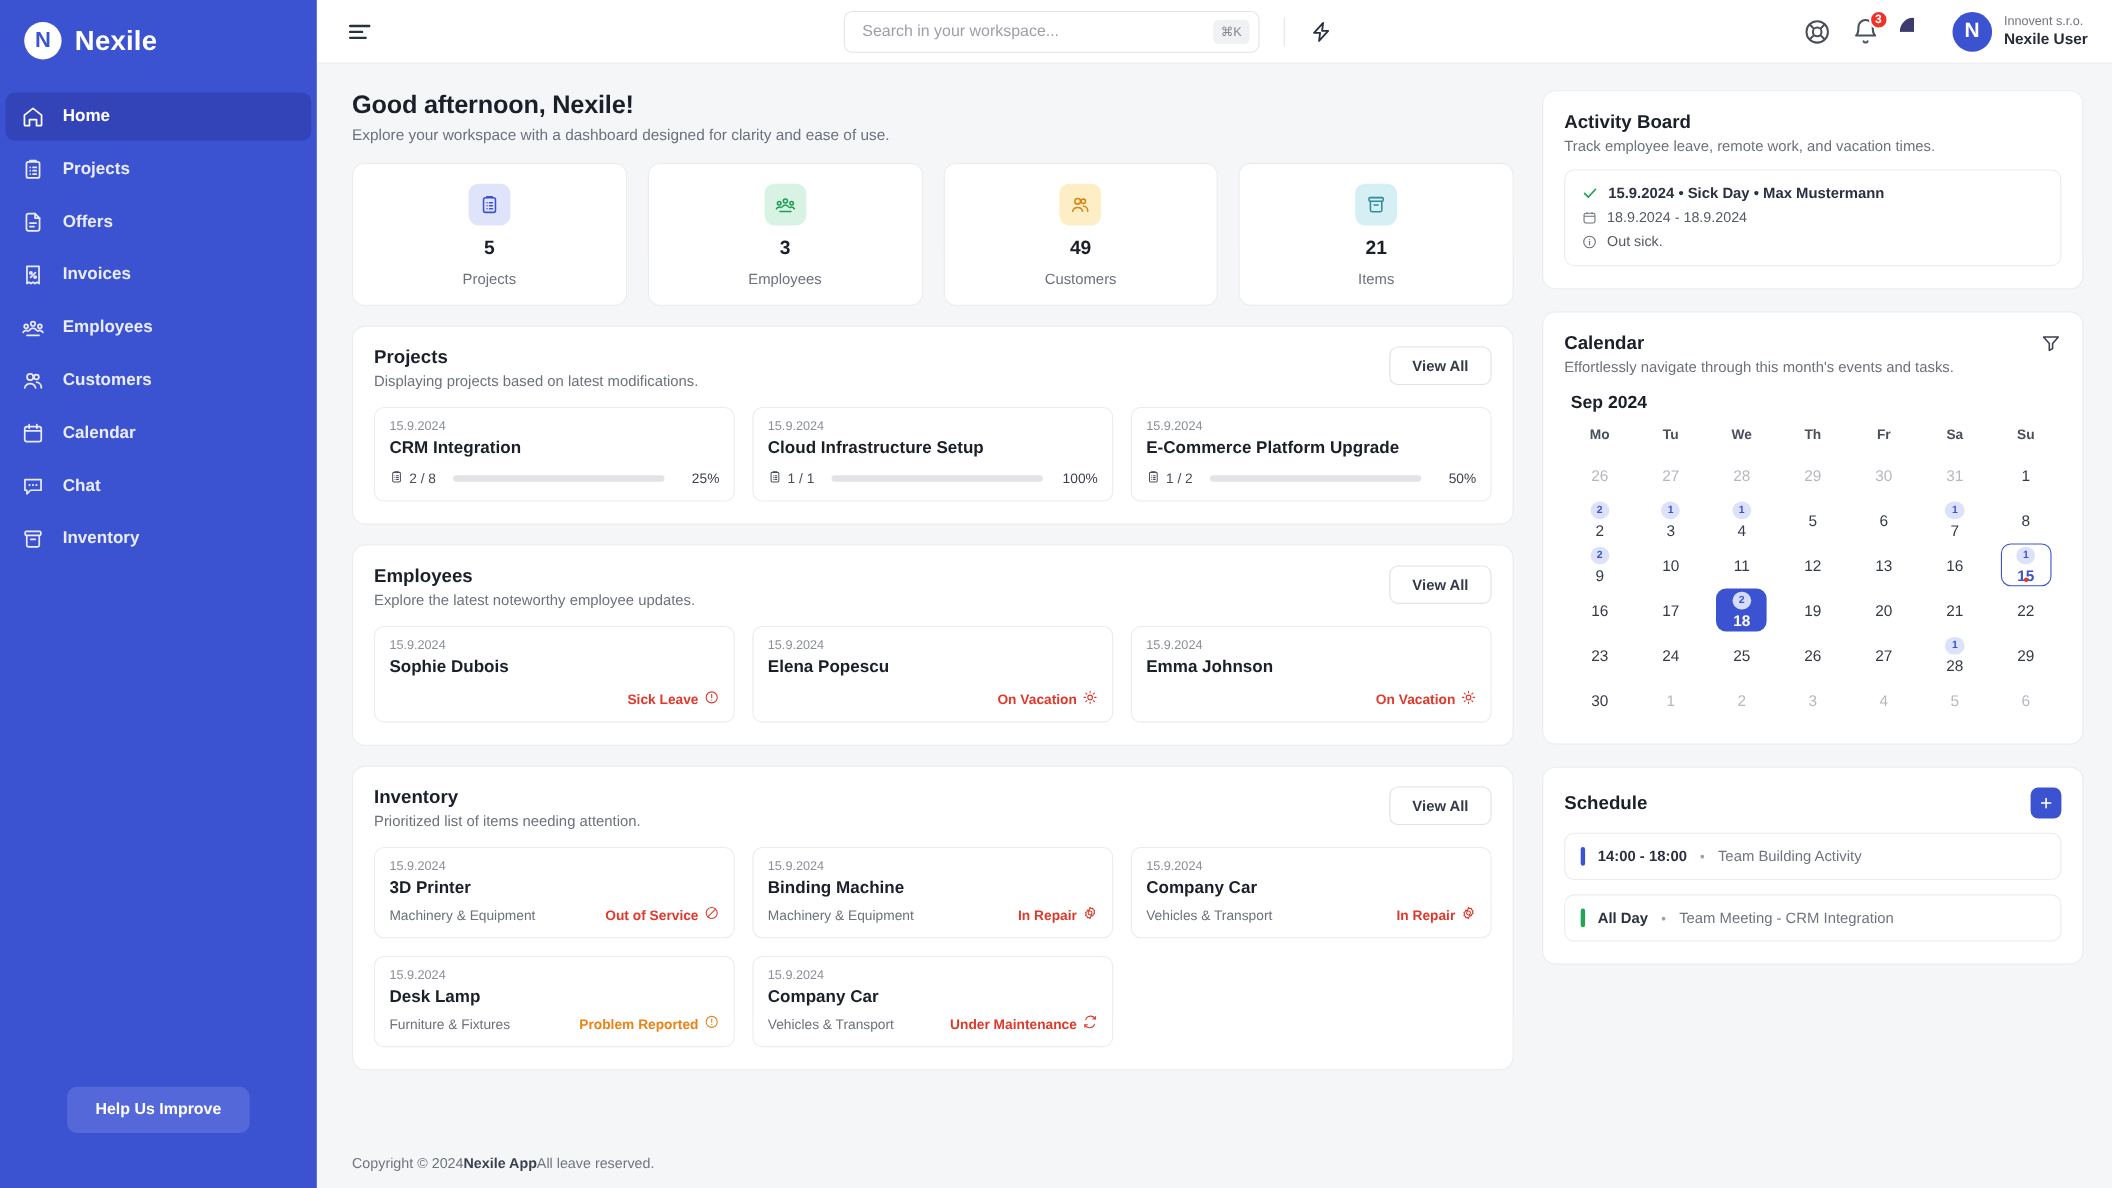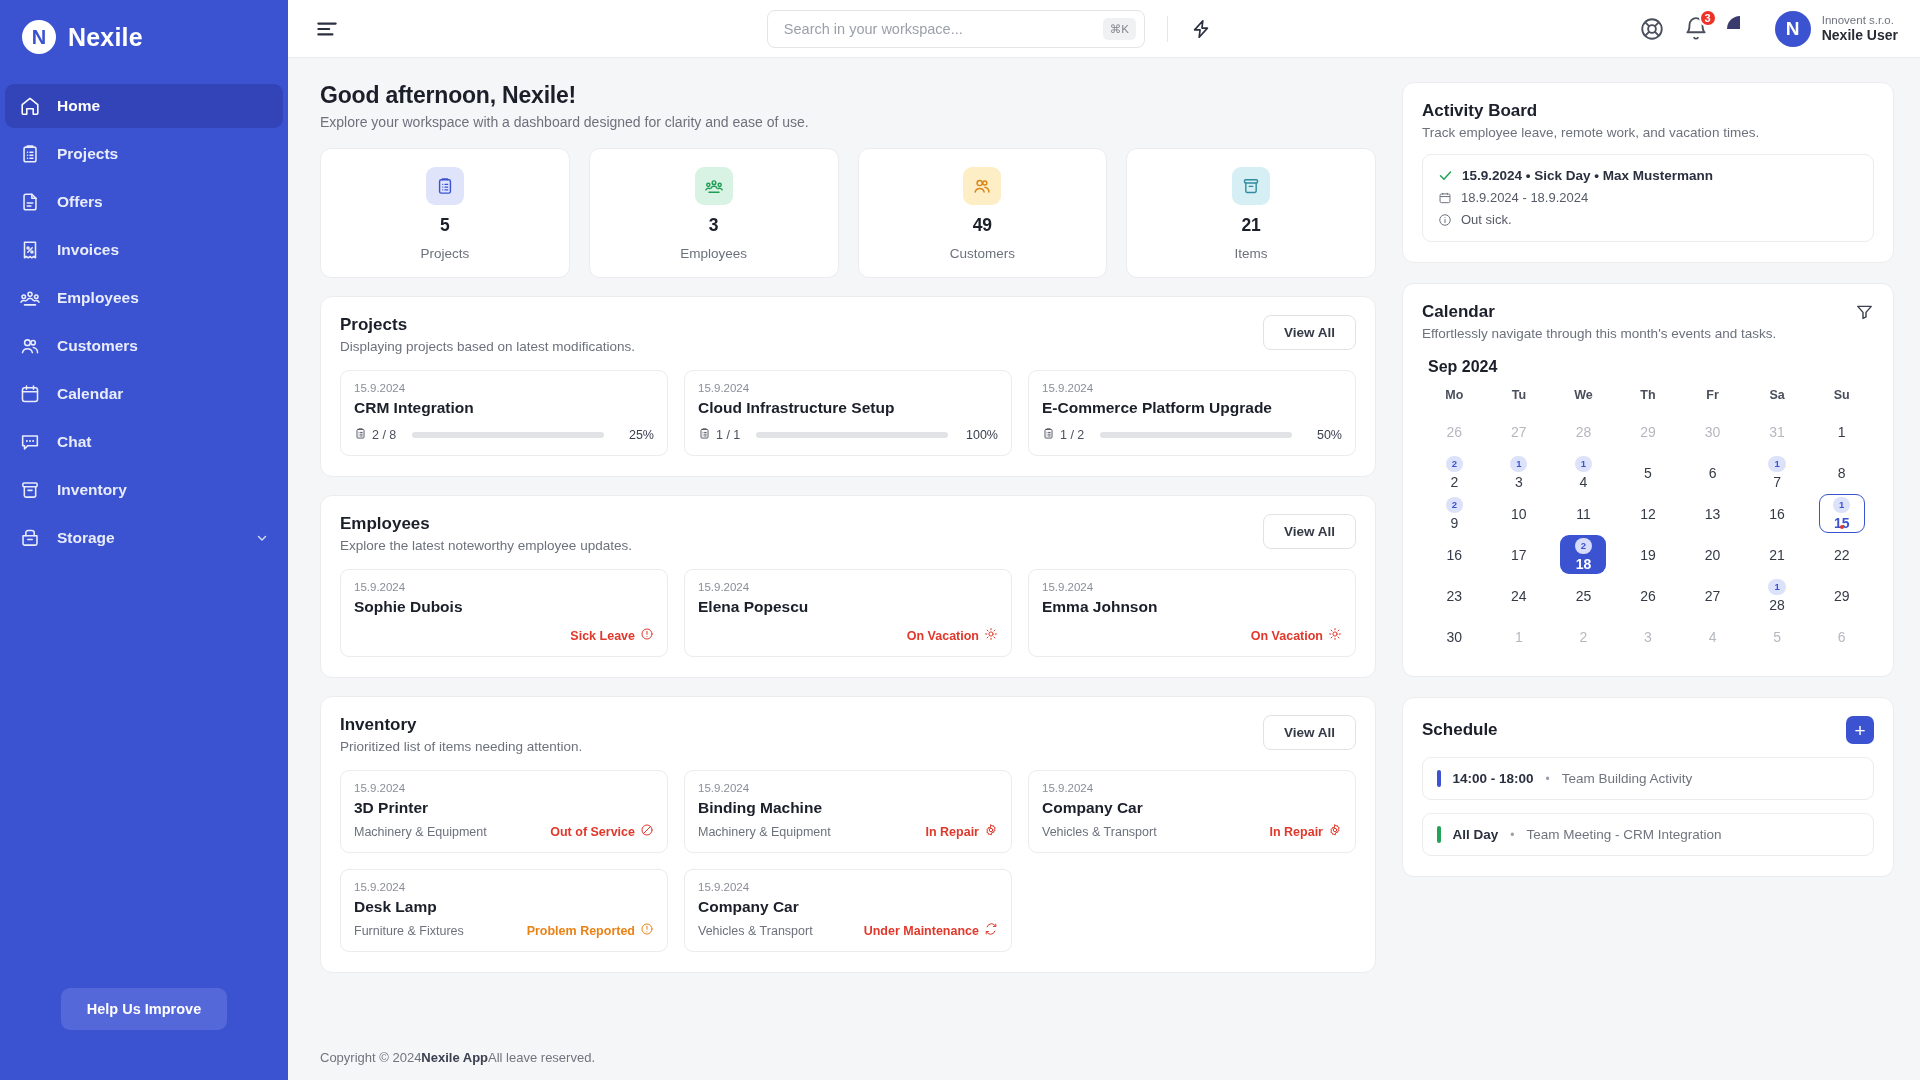--- a/index.html
+++ b/index.html
@@ -318,33 +318,20 @@
         </div>
         <div class="nav-item">
           <span class="nav-ico">
             <svg viewBox="0 0 24 24" fill="none" stroke="currentColor" stroke-width="1.7" stroke-linecap="round" stroke-linejoin="round">
               <rect x="4.2" y="4.4" width="15.6" height="4" rx="1.4"></rect>
               <path d="M5.8 8.6V18a1.8 1.8 0 0 0 1.8 1.8h8.8A1.8 1.8 0 0 0 18.2 18V8.6"></path>
               <path d="M9.8 12.4h4.4"></path>
             </svg>
           </span>
           <span>Inventory</span>
-        </div>
-        <div class="nav-item">
-          <span class="nav-ico">
-            <svg viewBox="0 0 24 24" fill="none" stroke="currentColor" stroke-width="1.7" stroke-linecap="round" stroke-linejoin="round">
-              <path d="M4.4 9.5h15.2V18a1.8 1.8 0 0 1-1.8 1.8H6.2A1.8 1.8 0 0 1 4.4 18z"></path>
-              <path d="M7.4 9.5V6.4a2.6 2.6 0 0 1 2.6-2.6h4a2.6 2.6 0 0 1 2.6 2.6v3.1"></path>
-              <path d="M9.6 13.6h4.8"></path>
-            </svg>
-          </span>
-          <span>Storage</span>
-          <span class="nav-chevron"><svg viewBox="0 0 24 24" fill="none" stroke="currentColor" stroke-width="2.4" stroke-linecap="round" stroke-linejoin="round">
-              <path d="M6 9.5 12 15.5 18 9.5"></path>
-            </svg></span>
         </div>
       </nav>
     <div class="sb-bottom">
       <button class="help-btn">Help Us Improve</button>
     </div>
   </aside>
 
   <div class="main">
 
     <header class="topbar">

